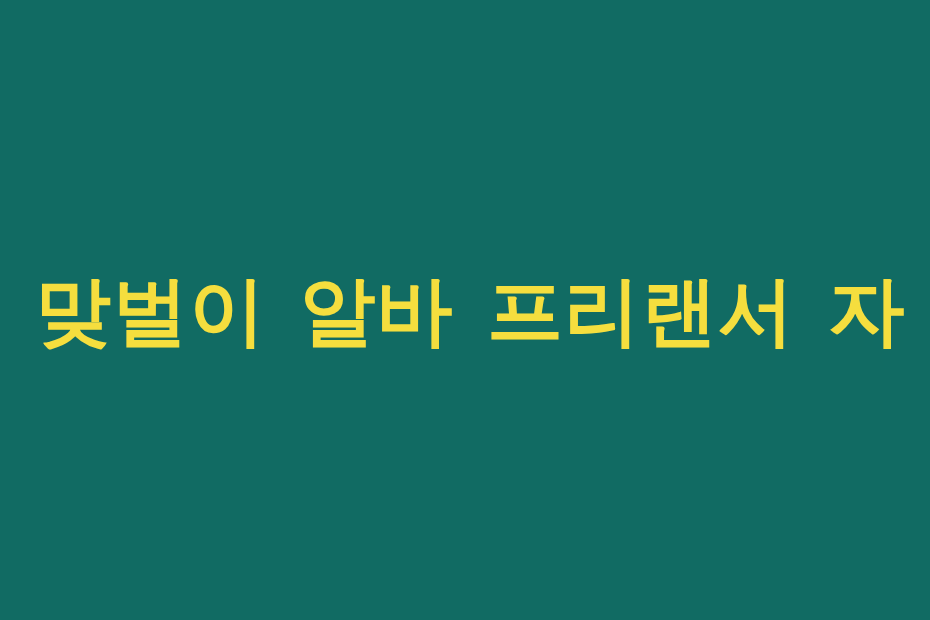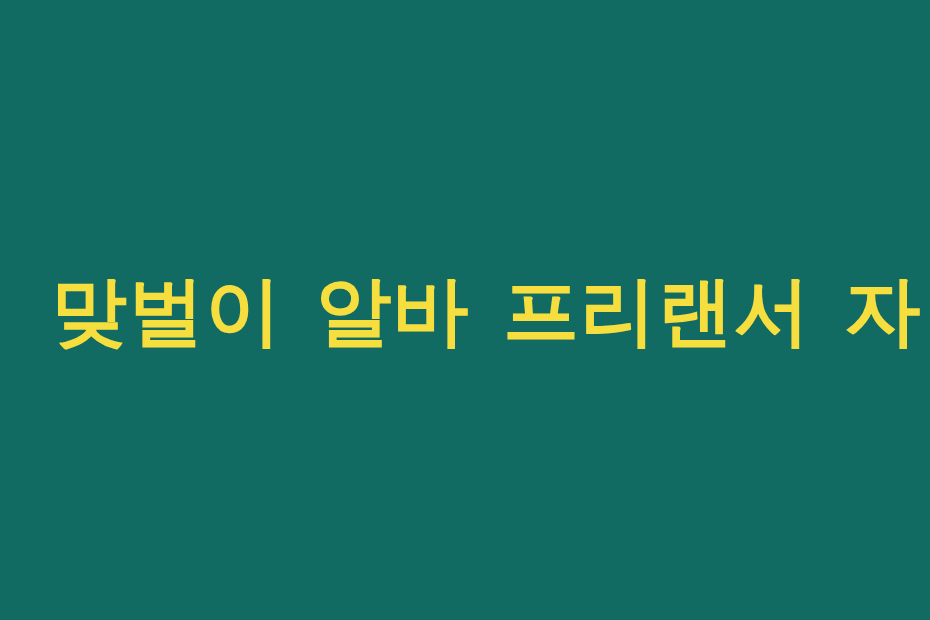--- a/index.html
+++ b/index.html
@@ -38,21 +38,21 @@
     text-rendering: optimizeLegibility;
     user-select: none;
   }
 
   .title-line {
     display: block;
     white-space: nowrap;
   }
 
   
-  .title-line-1 { letter-spacing: 1px; margin-left: 16px; }
+  .title-line-1 { letter-spacing: 1px; }
   .title-line-2 { letter-spacing: 1px; }
 </style>
 </head>
 <body style="background-color: rgb(17, 107, 99); width: 930px; height: 620px;">
 
 <div id="title-card" style="background-color: rgb(17, 107, 99); width: 930px; height: 620px;">
 
   <div id="title-text-block" style="color: rgb(245, 222, 62); text-align: center;">
 
     <span class="title-line title-line-1">맞벌이 알바 프리랜서 자</span>

